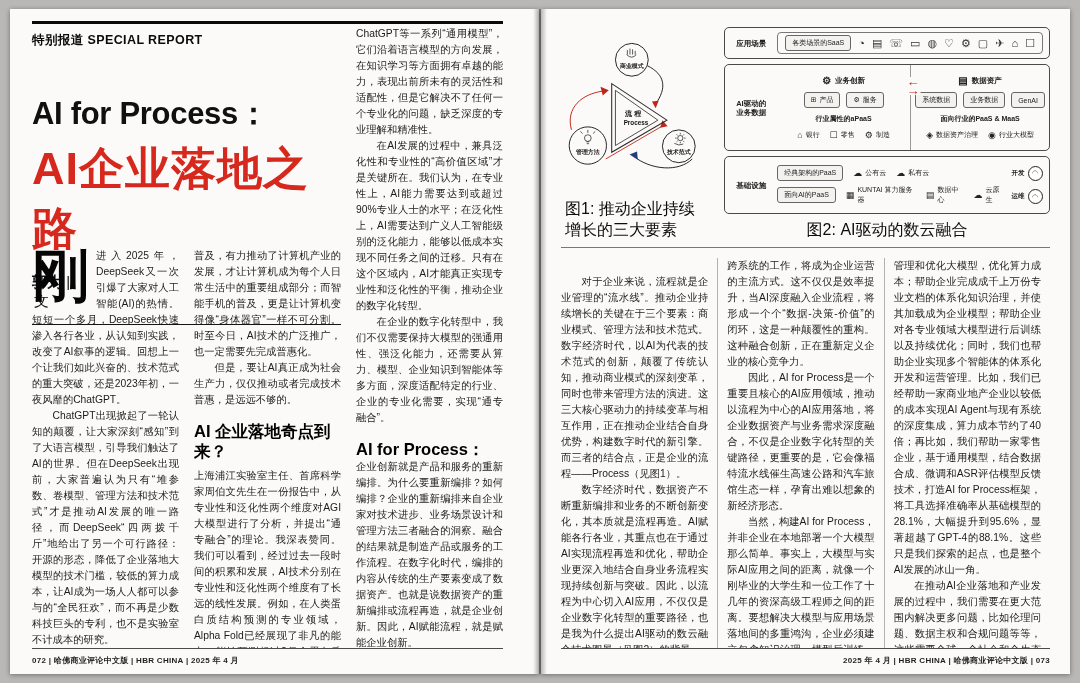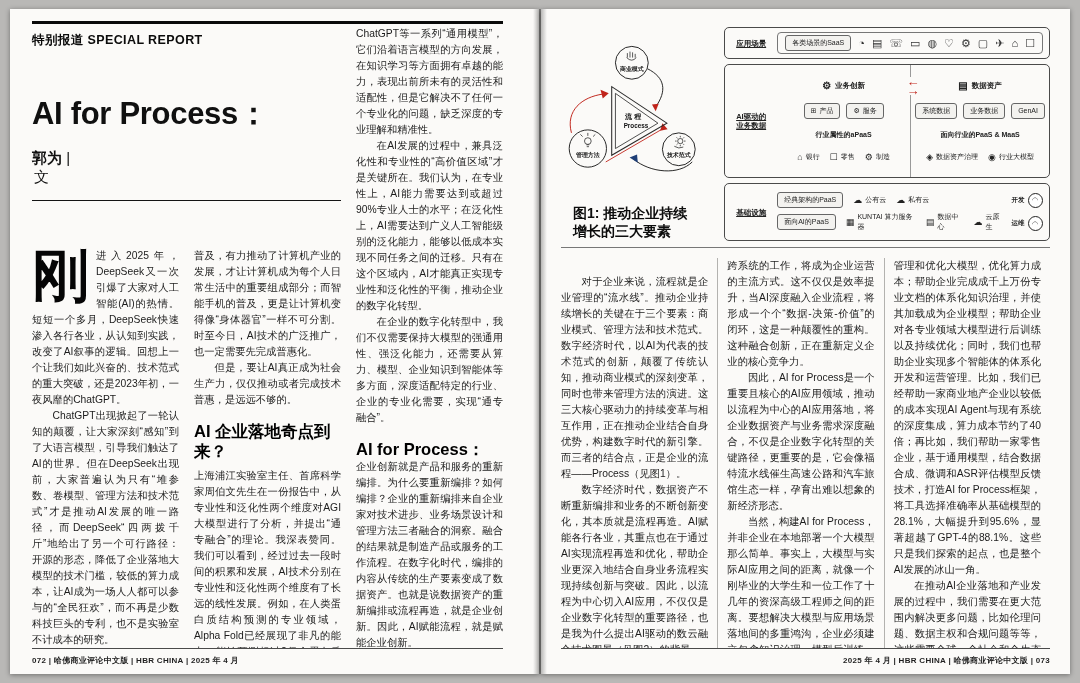--- a/index.html
+++ b/index.html
@@ -31,26 +31,26 @@
   .h2{font-size:16.5px;line-height:20px;font-weight:800;color:#000;margin:13px 0 7px;}
   .h2.tight{margin:13px 0 0;}
   .h2b{font-size:16.5px;line-height:20px;font-weight:800;color:#000;margin:0 0 7px;}
   .pfoot{border-top:1px solid #4a4a4a;padding-top:6px;font-size:8px;font-weight:700;color:#1f1f1f;letter-spacing:.3px;}
   .pfoot.right{text-align:right;}
 
   
   .figs{display:flex;gap:14px;height:224px;flex-shrink:0;}
   .fig1{width:204px;display:flex;flex-direction:column;}
   .fig1 svg{flex:1;width:100%;}
-  .figcap{font-size:14px;font-weight:700;color:#0d0d0d;margin:2px 12px 4px;}
+  .figcap{font-size:16px;font-weight:400;color:#0d0d0d;margin:2px 4px 4px;}
   .fig2wrap{flex:1;display:flex;flex-direction:column;}
   .fig2{flex:1;display:flex;flex-direction:column;gap:5px;margin:6px 0 4px;font-size:7px;color:#222;}
   .fig2wrap .figcap{text-align:center;}
   .f2box{border:1.2px solid #4a4a4a;border-radius:5px;display:flex;align-items:stretch;background:#fbfaf8;}
-  .f2label{width:52px;display:flex;flex-direction:column;align-items:center;justify-content:center;font-weight:700;font-size:7.5px;flex-shrink:0;line-height:9px;text-decoration:underline;}
+  .f2label{width:52px;display:flex;flex-direction:column;align-items:center;justify-content:center;font-weight:700;font-size:7.5px;flex-shrink:0;line-height:9px;}
   .f2scenes{height:30px;}
   .f2scenes .f2body{display:flex;align-items:center;gap:7px;flex:1;border:1px solid #777;border-radius:4px;margin:4px 6px 4px 0;padding:0 7px;}
   .f2chip{border:1px solid #666;border-radius:3px;padding:2px 6px;background:#f3f2ef;display:inline-flex;gap:3px;align-items:center;font-size:7px;white-space:nowrap;}
   .f2icons{display:flex;gap:7px;font-size:11px;color:#333;flex:1;justify-content:space-between;}
   .f2mid{flex:1;position:relative;}
   .f2halves{flex:1;display:flex;position:relative;}
   .f2half{flex:1;display:flex;flex-direction:column;align-items:center;justify-content:space-evenly;padding:4px 4px;}
   .f2half.rgt{border-left:1px solid #999;}
   .f2hd{font-weight:700;display:flex;gap:4px;align-items:center;font-size:7.5px;}
   .f2hd .ic{font-size:10px;}
@@ -86,20 +86,21 @@
     <div class="head-rule"></div>
 
     <div class="lgrid">
 
       <div class="lhead">
         <div class="kicker">
           <span>特别报道</span>
           <span>SPECIAL REPORT</span>
         </div>
         <div class="title-en">AI for Process：</div>
+        <div class="title-zh">AI企业落地之路</div>
         <div class="byline">
           <span class="au">郭为</span>
           <span class="sep">|</span>
           <span class="role">文</span>
         </div>
         <div class="lhead-rule"></div>
       </div>
 
       <div class="col colA">
         <p><span class="dropcap">刚</span><span>进入2025年，DeepSeek又一次引爆了大家对人工智能(AI)的热情。短短一个多月，DeepSeek快速渗入各行各业，从认知到实践，改变了AI叙事的逻辑。回想上一个让我们如此兴奋的、技术范式的重大突破，还是2023年初，一夜风靡的ChatGPT。</span></p>
@@ -298,20 +299,21 @@
                   <span class="rolecirc">◠</span>
                 </span>
               <span class="role">
                   <span class="rolelbl">运维</span>
                   <span class="rolecirc">◠</span>
                 </span>
             </div>
           </div>
 
         </div>
+        <div class="figcap">图2: AI驱动的数云融合</div>
       </div>
     </div>
 
     <div class="figs-rule"></div>
 
     <div class="rcols">
       <div class="rcol">
         <p class="ind">对于企业来说，流程就是企业管理的“流水线”。推动企业持续增长的关键在于三个要素：商业模式、管理方法和技术范式。数字经济时代，以AI为代表的技术范式的创新，颠覆了传统认知，推动商业模式的深刻变革，同时也带来管理方法的演进。这三大核心驱动力的持续变革与相互作用，正在推动企业结合自身优势，构建数字时代的新引擎。而三者的结合点，正是企业的流程——Process（见图1）。</p>
         <p class="ind">数字经济时代，数据资产不断重新编排和业务的不断创新变化，其本质就是流程再造。AI赋能各行各业，其重点也在于通过AI实现流程再造和优化，帮助企业更深入地结合自身业务流程实现持续创新与突破。因此，以流程为中心切入AI应用，不仅仅是企业数字化转型的重要路径，也是我为什么提出AI驱动的数云融合技术图景（见图2）的背景。</p>
         <p class="ind">可以想象，未来的企业流程一定会从传统的、静态的操作模式转变为以智能体（Agent）为核心的动态编排与协作系统。也就是说，由“智能体”基于实时交互，完成任务分发，高效处理复杂、跨部门、</p>

